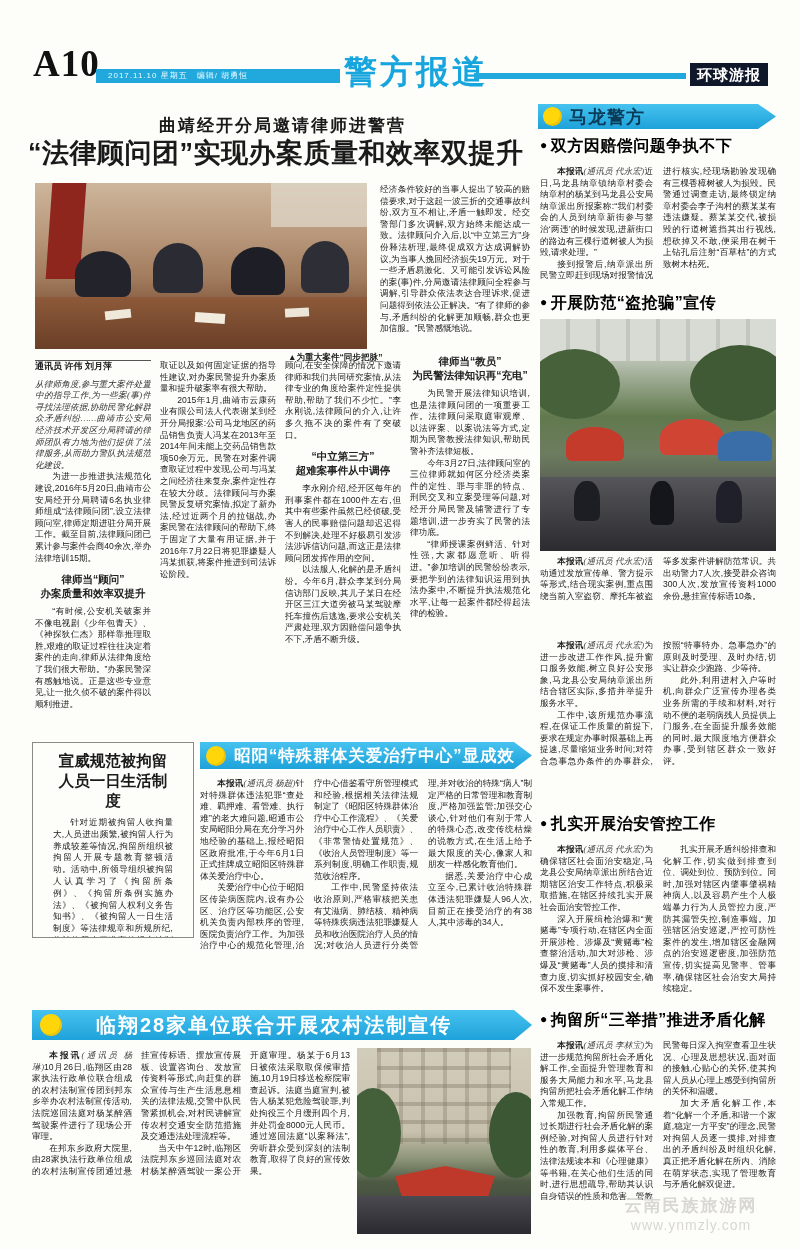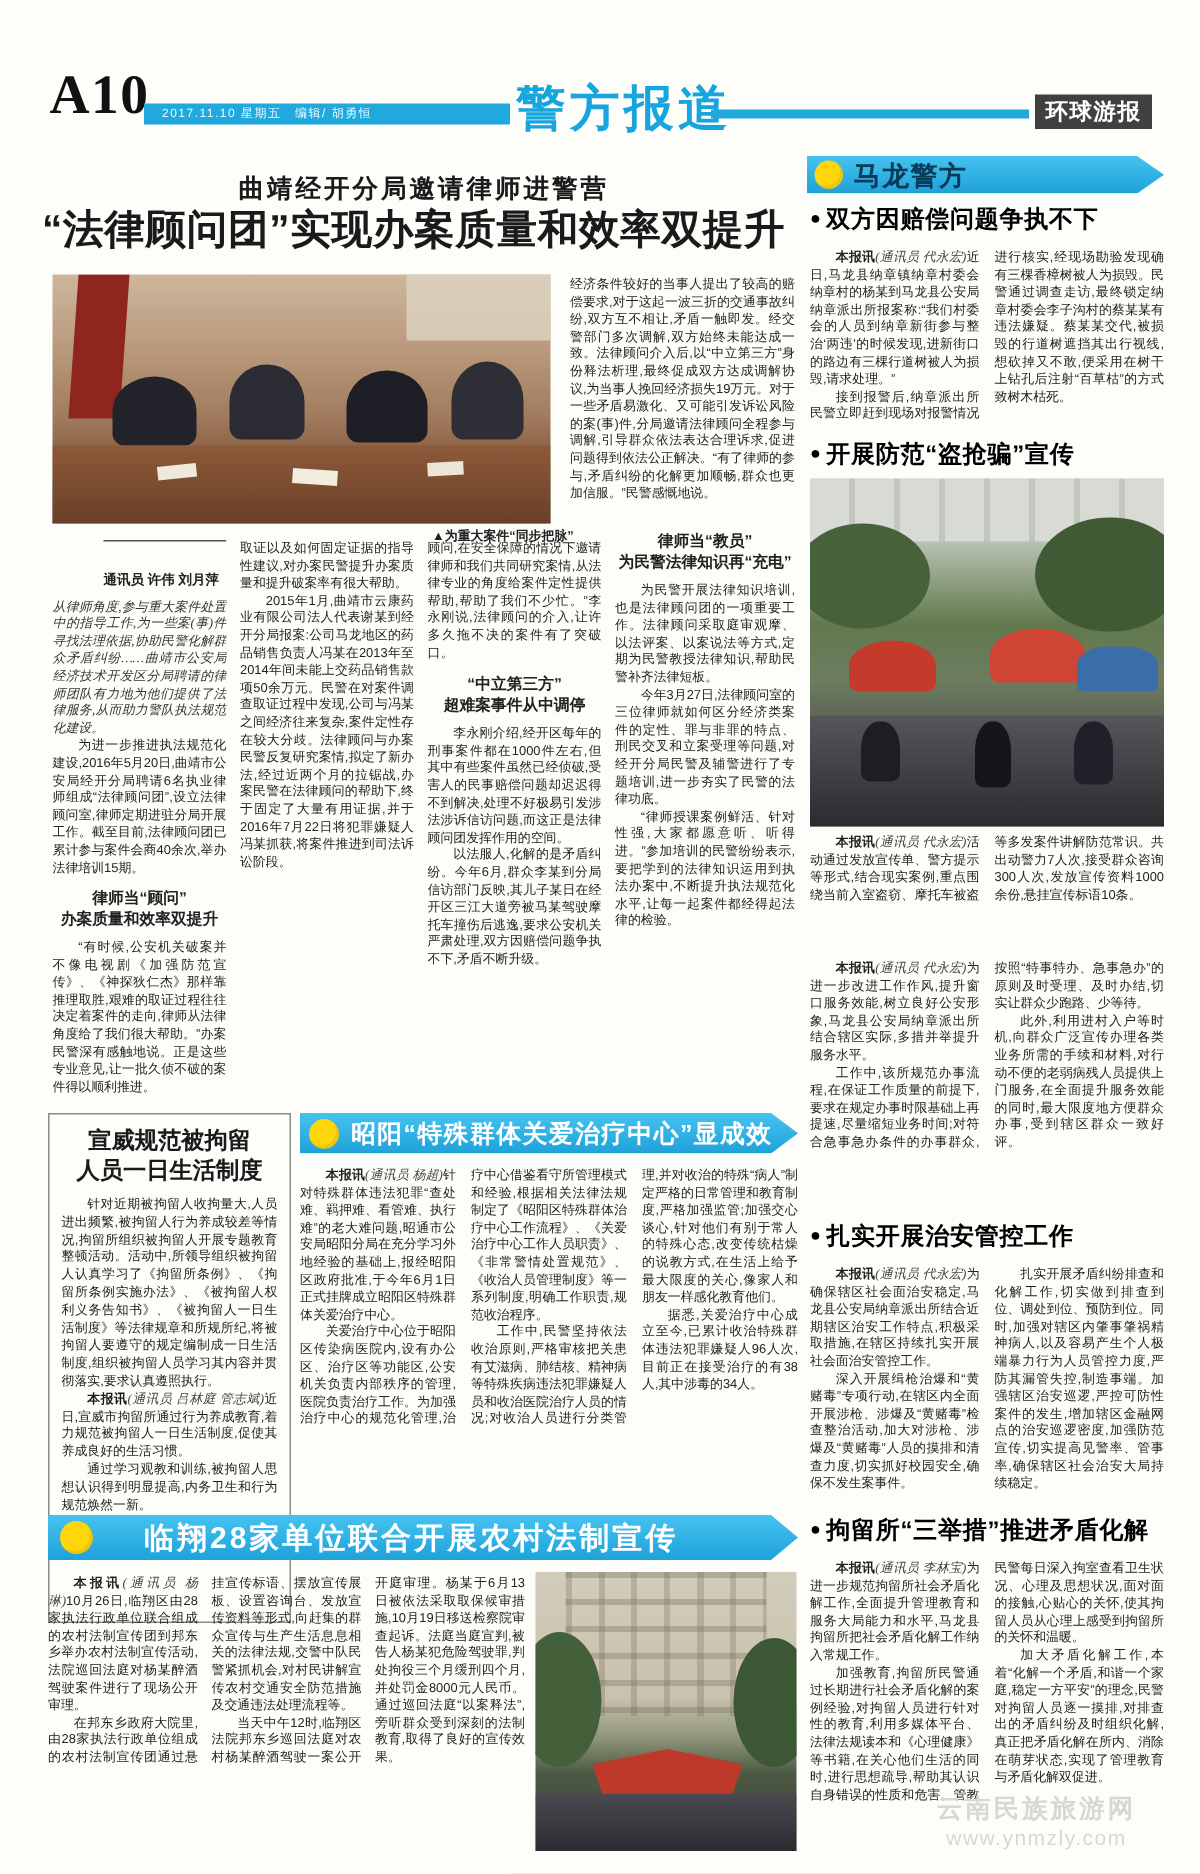--- a/index.html
+++ b/index.html
@@ -6,51 +6,51 @@
   .page{position:relative;width:800px;height:1249px;background:#fdfdfa;overflow:hidden;
         font-family:"Liberation Sans",sans-serif;color:#1a1a1a;}
   
   .pagenum{position:absolute;left:33px;top:42px;font-family:"Liberation Serif",serif;
            font-size:37px;font-weight:600;letter-spacing:1px;color:#111;}
   .datebar{position:absolute;left:96px;top:69px;width:244px;height:14px;background:#21a9de;
            color:#eafaff;font-size:8px;line-height:14px;padding-left:12px;box-sizing:border-box;letter-spacing:1px;}
   .sectiontitle{position:absolute;left:344px;top:50px;font-size:33px;font-weight:900;
                 color:#17a5de;letter-spacing:3px;}
   .strip2{position:absolute;left:474px;top:73px;width:212px;height:6px;background:#21a9de;}
-  .masthead{position:absolute;left:690px;top:63px;width:78px;height:23px;background:#404040;
+  .masthead{position:absolute;left:690px;top:63px;width:78px;height:23px;background:#0f172a;
             color:#fff;font-size:15px;font-weight:bold;text-align:center;line-height:23px;letter-spacing:1px;}
   
   .kicker{position:absolute;left:35px;top:114px;width:495px;text-align:center;
           font-size:17px;font-weight:600;letter-spacing:2px;}
   .headline{position:absolute;left:28px;top:135px;width:506px;
             font-size:27px;font-weight:900;letter-spacing:0.5px;line-height:36px;}
   .col{position:absolute;font-size:8.6px;line-height:11.6px;text-align:justify;overflow:hidden;color:#222;}
   .col p{margin:0;text-indent:2em;}
   .col p.noindent{text-indent:0;}
   .intro{font-family:"Liberation Serif",serif;font-style:italic;color:#333;}
   .subhead{font-weight:bold;font-size:10.5px;line-height:14px;text-align:center;margin:8px 0 6px;}
-  .byline{border-top:1px solid #555;font-weight:bold;font-size:9px;padding:20px 0 6px;text-indent:0;margin-left:34px;}
+  .byline{border-top:1px solid #555;font-weight:bold;font-size:9px;padding:0 0 6px;text-indent:0;}
   .photocaption{position:absolute;left:288px;top:352px;font-size:8.6px;font-weight:bold;color:#222;}
   
   .banner{position:absolute;display:flex;align-items:center;
           background:linear-gradient(180deg,#46c2ef 0%,#1ea2da 100%);
           clip-path:polygon(0 0,calc(100% - 18px) 0,100% 50%,calc(100% - 18px) 100%,0 100%);}
   .banner .dot{border-radius:50%;background:#ffd60a;flex:none;box-shadow:inset -2px -2px 0 rgba(0,0,0,.08);}
   .banner .btxt{font-weight:900;letter-spacing:1px;white-space:nowrap;}
   
   .sbtitle{position:absolute;left:540px;width:238px;font-size:16px;font-weight:900;letter-spacing:0.5px;color:#000;}
   .sbtitle .bl{font-size:12px;vertical-align:2px;margin-right:3px;}
   .sbbody{position:absolute;left:540px;width:236px;column-gap:10px;column-count:2;
           font-size:8.6px;line-height:11.6px;text-align:justify;overflow:hidden;color:#222;}
   .sbbody p{margin:0;text-indent:2em;}
   .lead{font-weight:bold;}
   .rep{font-family:"Liberation Serif",serif;font-style:italic;color:#444;}
   
-  .xwbox{position:absolute;left:32px;top:742px;width:162px;height:340px;border:1px solid #8a8a86;
-         box-sizing:border-box;padding:8px 8px;overflow:hidden;}
+  .xwbox{position:absolute;left:32px;top:742px;width:162px;height:196px;border:1px solid #8a8a86;
+         box-sizing:border-box;padding:8px 20px;overflow:hidden;}
   .xwtitle{text-align:center;font-size:15.5px;font-weight:900;line-height:20px;}
   .xwbody{margin-top:6px;font-size:8.6px;line-height:11.8px;text-align:justify;}
   .xwbody p{margin:0;text-indent:2em;}
   
   .photo{position:absolute;overflow:hidden;}
   .ph-shape{position:absolute;}
   .photo1{background:linear-gradient(180deg,#cdb69c 0%,#b8977a 32%,#a07a5c 58%,#7c5138 80%,#5c3b2a 100%);}
   .photo2{background:linear-gradient(180deg,#cfd4cd 0%,#b9c2b2 18%,#61794d 42%,#6d7d60 58%,#51524e 78%,#3a3a38 100%);}
   .photo3{background:linear-gradient(180deg,#d2ccba 0%,#c8c1ae 45%,#8b9377 60%,#4d5a43 72%,#3c3c40 100%);}
   
@@ -91,21 +91,21 @@
   </div>
 
   <div class="col" style="left:35px;top:360px;width:116px;height:374px;">
     <div class="byline">通讯员 许伟 刘月萍</div>
     <p class="intro noindent">从律师角度,参与重大案件处置中的指导工作,为一些案(事)件寻找法理依据,协助民警化解群众矛盾纠纷……曲靖市公安局经济技术开发区分局聘请的律师团队有力地为他们提供了法律服务,从而助力警队执法规范化建设。</p>
     <p>为进一步推进执法规范化建设,2016年5月20日,曲靖市公安局经开分局聘请6名执业律师组成“法律顾问团”,设立法律顾问室,律师定期进驻分局开展工作。截至目前,法律顾问团已累计参与案件会商40余次,举办法律培训15期。</p>
     <div class="subhead">
       <div>律师当“顾问”</div>
       <div>办案质量和效率双提升</div>
     </div>
-    <p>“有时候,公安机关破案并不像电视剧《加强防范宣传》、《神探狄仁杰》那样靠推理取胜,艰难的取证过程往往决定着案件的走向,律师从法律角度给了我们很大帮助。”办案民警深有感触地说。正是这些专业意见,让一批久侦不破的案件得以顺利推进。</p>
+    <p>“有时候,公安机关破案并不像电视剧《少年包青天》、《神探狄仁杰》那样靠推理取胜,艰难的取证过程往往决定着案件的走向,律师从法律角度给了我们很大帮助。”办案民警深有感触地说。正是这些专业意见,让一批久侦不破的案件得以顺利推进。</p>
   </div>
 
   <div class="col" style="left:160px;top:360px;width:116px;height:374px;">
     <p class="noindent">取证以及如何固定证据的指导性建议,对办案民警提升办案质量和提升破案率有很大帮助。</p>
     <p>2015年1月,曲靖市云康药业有限公司法人代表谢某到经开分局报案:公司马龙地区的药品销售负责人冯某在2013年至2014年间未能上交药品销售款项50余万元。民警在对案件调查取证过程中发现,公司与冯某之间经济往来复杂,案件定性存在较大分歧。法律顾问与办案民警反复研究案情,拟定了新办法,经过近两个月的拉锯战,办案民警在法律顾问的帮助下,终于固定了大量有用证据,并于2016年7月22日将犯罪嫌疑人冯某抓获,将案件推进到司法诉讼阶段。</p>
   </div>
 
   <div class="col" style="left:285px;top:360px;width:116px;height:374px;">
     <p class="noindent">顾问,在安全保障的情况下邀请律师和我们共同研究案情,从法律专业的角度给案件定性提供帮助,帮助了我们不少忙。”李永刚说,法律顾问的介入,让许多久拖不决的案件有了突破口。</p>
     <div class="subhead">

